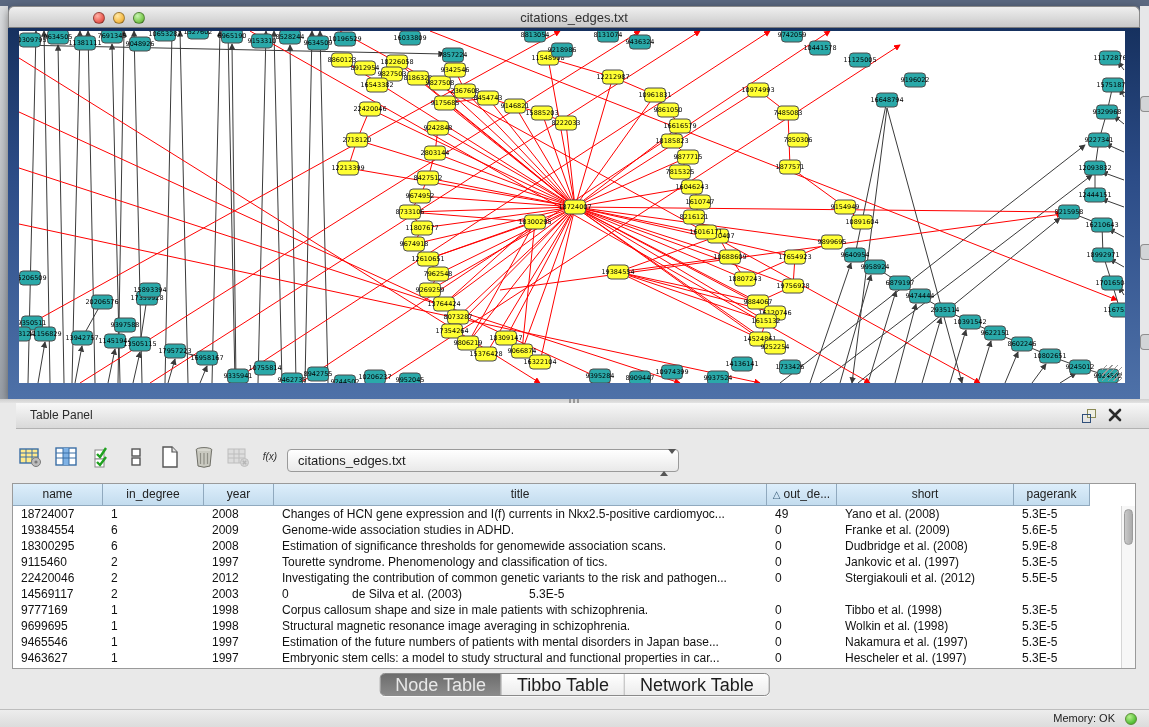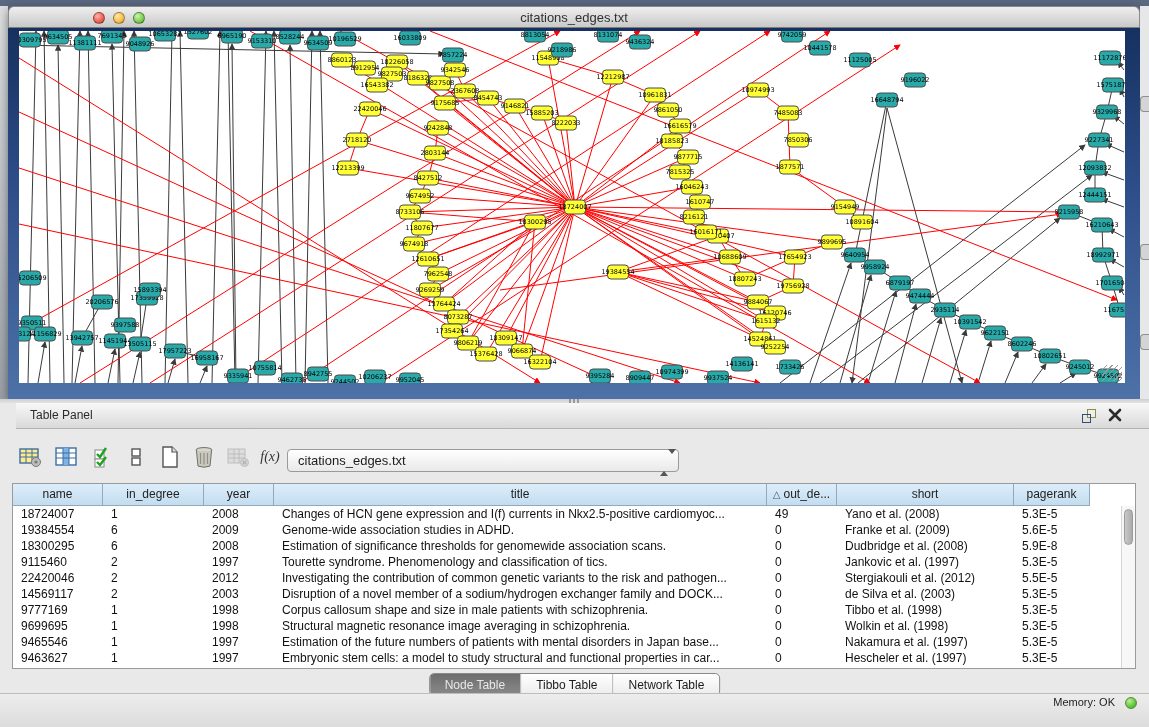--- a/index.html
+++ b/index.html
@@ -47,21 +47,21 @@
     background:linear-gradient(180deg,#f8f8f8,#d9d9d9); border-bottom:1px solid #b2b2b2; }
   .panel-title { position:absolute; left:14px; top:0; line-height:25px; font-size:12px; color:#2b2b2b; }
   .float-btn { position:absolute; right:52px; top:5px; width:16px; height:16px; cursor:default; }
   .float-btn .sq1 { position:absolute; right:1px; top:1px; width:9px; height:9px; border:1px solid #8a8a56; background:#efefe3; }
   .float-btn .sq2 { position:absolute; left:1px; bottom:1px; width:9px; height:9px; border:1px solid #2f4f7a; background:transparent; }
   .close-btn { position:absolute; right:26px; top:4px; width:16px; height:16px; }
 
   .toolbar { position:absolute; top:40px; left:0; right:0; height:40px; }
   .tool-btn { position:absolute; top:4px; width:28px; height:28px; background:transparent;
     border:none; padding:2px; }
-  .fx { font-size:14px; font-style:italic; font-family:Liberation Serif, serif; color:#333; line-height:24px; }
+  .fx { font-size:10px; font-style:italic; font-family:Liberation Sans, sans-serif; color:#333; line-height:24px; }
   .combo { position:absolute; left:287px; top:10px; width:392px; height:23px;
     border:1px solid #9a9a9a; border-radius:4px;
     background:linear-gradient(180deg,#ffffff,#e9e9e9); }
   .combo-text { position:absolute; left:10px; top:0; line-height:21px; font-size:13px; color:#1c1c1c; }
   .combo-arrows { position:absolute; right:9px; top:4px; width:9px; height:14px; }
   .combo-arrows .up { width:0; height:0; border-left:4px solid transparent; border-right:4px solid transparent;
     border-bottom:5px solid #555; margin-bottom:3px; }
   .combo-arrows .dn { width:0; height:0; border-left:4px solid transparent; border-right:4px solid transparent;
     border-top:5px solid #555; }
 
@@ -78,25 +78,25 @@
     overflow:hidden; white-space:nowrap; }
   .c0{width:90px}.c1{width:101px}.c2{width:70px}.c3{width:493px}.c4{width:70px}.c5{width:177px}.c6{width:76px}
   .vscroll { position:absolute; top:22px; right:0; bottom:0; width:14px;
     background:#f7f7f7; border-left:1px solid #d6d6d6; }
   .vthumb { position:absolute; top:3px; left:2px; width:9px; height:36px; border-radius:5px;
     background:linear-gradient(90deg,#c9c9c9,#ababab); border:1px solid #9b9b9b; }
 
   .tabs { position:absolute; top:274px; left:50%; transform:translateX(-50%);
     display:flex; height:23px; border:1px solid #8a8a8a; border-radius:5px; overflow:hidden;
     background:linear-gradient(180deg,#ffffff,#ececec); box-shadow:0 1px 0 rgba(255,255,255,.7); }
-  .seg { padding:0 15px; line-height:22px; font-size:12px; color:#1c1c1c; border-left:1px solid #b9b9b9; }
+  .seg { padding:0 15px; line-height:22px; font-size:18px; color:#1c1c1c; border-left:1px solid #b9b9b9; }
   .seg:first-child { border-left:none; }
   .seg.sel { background:linear-gradient(180deg,#6d6d6d,#8a8a8a); color:#e8e8e8; }
 
-  .status { position:absolute; bottom:0; left:0; right:0; height:34px;
+  .status { position:absolute; bottom:0; left:0; right:0; height:18px;
     background:linear-gradient(180deg,#ededed,#dcdcdc); border-top:1px solid #bdbdbd; }
   .mem-label { position:absolute; right:34px; top:0; line-height:17px; font-size:11px; color:#222; }
   .mem-dot { position:absolute; right:12px; top:3px; width:12px; height:12px; border-radius:50%;
     border:1px solid #5b8d36; background:radial-gradient(circle at 35% 30%,#b8f08e,#57c23a 65%,#3c9a25); }
 </style>
 </head>
 <body>
 
 <div class="abs left-strip"></div>
 
@@ -1010,21 +1010,20 @@
           <div class="td c2">2012</div>
           <div class="td c3">Investigating the contribution of common genetic variants to the risk and pathogen...</div>
           <div class="td c4">0</div>
           <div class="td c5">Stergiakouli et al. (2012)</div>
           <div class="td c6">5.5E-5</div>
         </div>
         <div class="tr">
           <div class="td c0">14569117</div>
           <div class="td c1">2</div>
           <div class="td c2">2003</div>
-          <div class="td c3">Disruption of a novel member of a sodium/hydrogen exchanger family and DOCK...</div>
           <div class="td c4">0</div>
           <div class="td c5">de Silva et al. (2003)</div>
           <div class="td c6">5.3E-5</div>
         </div>
         <div class="tr">
           <div class="td c0">9777169</div>
           <div class="td c1">1</div>
           <div class="td c2">1998</div>
           <div class="td c3">Corpus callosum shape and size in male patients with schizophrenia.</div>
           <div class="td c4">0</div>

